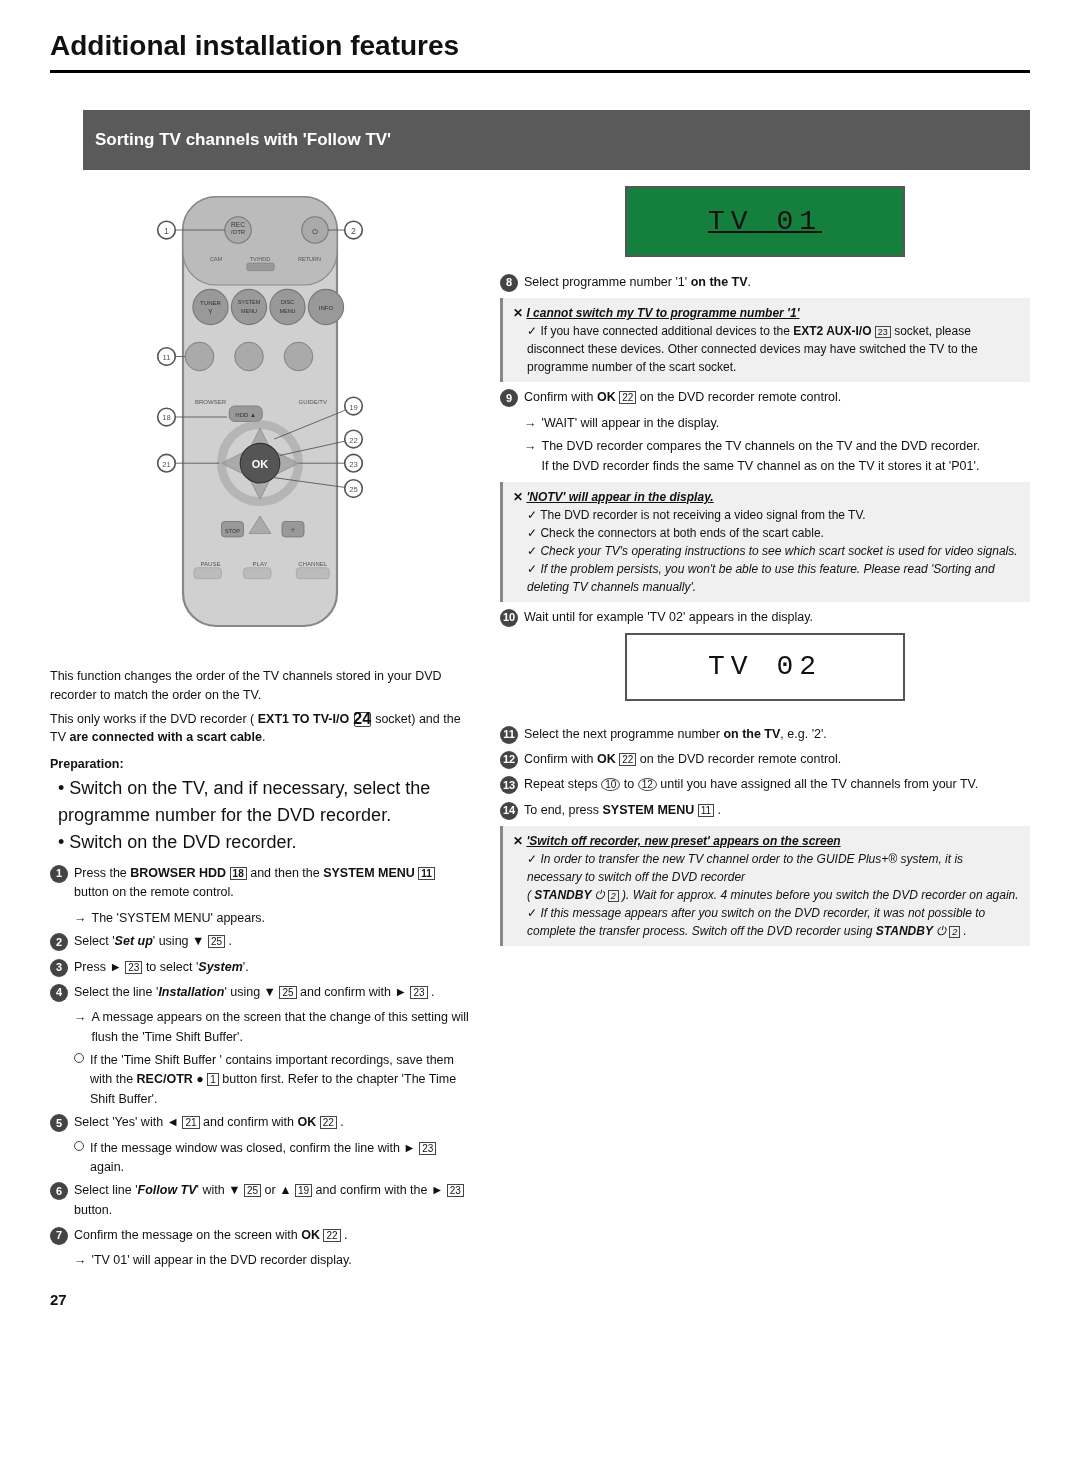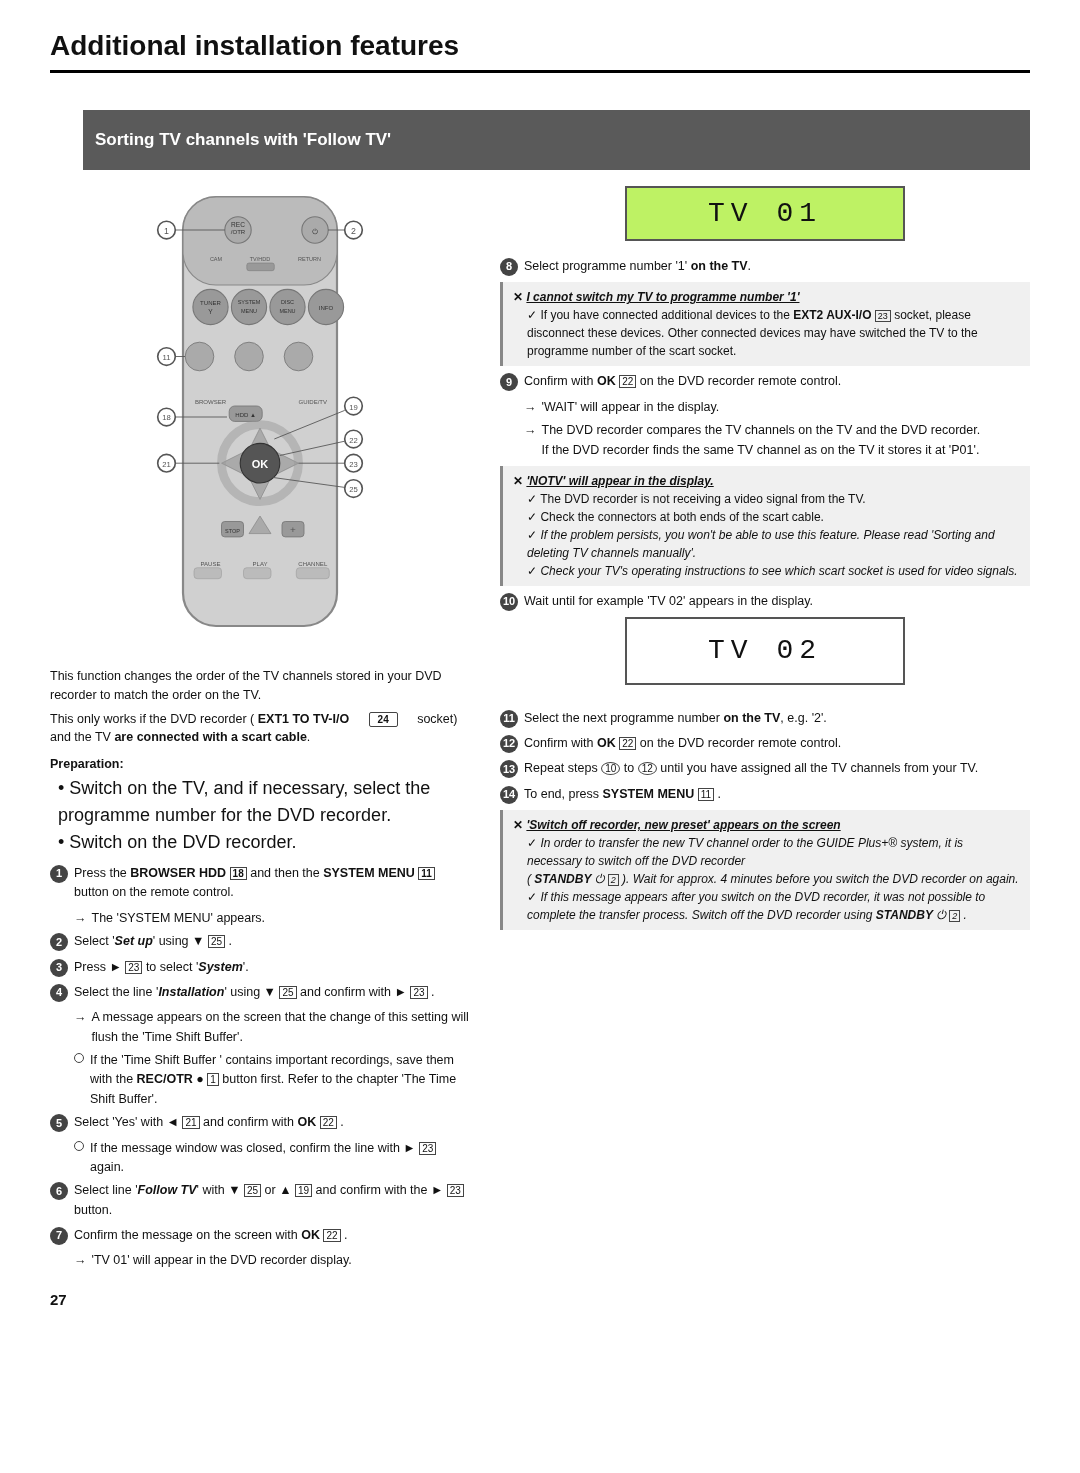--- a/index.html
+++ b/index.html
@@ -49,30 +49,31 @@
       width: 220px;
       position: relative;
     }
     .remote svg {
       width: 100%;
       height: auto;
     }
     
     .display-box {
       border: 2px solid #555;
-      background: #bef264;
-      padding: 10px 20px;
+      background: #15803d;
+      padding: 18px 20px;
       text-align: center;
       font-size: 26px;
       font-family: 'Courier New', monospace;
       letter-spacing: 4px;
       margin-bottom: 16px;
       width: 280px;
       margin-left: auto;
       margin-right: auto;
+      text-decoration: underline;
     }
     .display-box2 {
       border: 2px solid #555;
       background: #fff;
       padding: 10px 20px;
       text-align: center;
       font-size: 26px;
       font-family: 'Courier New', monospace;
       letter-spacing: 4px;
       margin-bottom: 24px;
@@ -165,28 +166,28 @@
     .note-box b { font-weight: bold; }
     .note-box i { font-style: italic; }
     .note-box ul { padding-left: 14px; list-style: none; }
     .note-box ul li::before { content: "✓ "; }
     .warn-star { font-weight: bold; font-size: 12px; }
     .warn-title { font-weight: bold; font-style: italic; text-decoration: underline; font-size: 12px; }
     .superscript-num {
       display: inline-flex;
       align-items: center;
       justify-content: center;
-      width: 29px;
+      width: 17px;
       height: 15px;
       border: 1.5px solid #444;
       border-radius: 2px;
-      font-size: 10px;
+      font-size: 16px;
       font-weight: bold;
       vertical-align: middle;
-      margin: 0 16px;
+      margin: 0 1px;
     }
     .page-num {
       font-size: 15px;
       font-weight: bold;
       margin-top: 20px;
     }
     .right-steps {
       font-size: 12.5px;
       line-height: 1.55;
     }
@@ -432,22 +433,22 @@
       </div>
       <div class="arrow-line">
         <span class="arrow-sym">→</span>
         <span>The DVD recorder compares the TV channels on the TV and the DVD recorder.<br>If the DVD recorder finds the same TV channel as on the TV it stores it at 'P01'.</span>
       </div>
       <div class="note-box">
         <span class="warn-star">✕ </span><span class="warn-title"><b>'NOTV' will appear in the display.</b></span><br>
         <ul>
           <li>The DVD recorder is not receiving a video signal from the TV.</li>
           <li>Check the connectors at both ends of the scart cable.</li>
+          <li><i>Check your TV's operating instructions to see which scart socket is used for video signals.</i></li>
           <li><i>If the problem persists, you won't be able to use this feature. Please read 'Sorting and deleting TV channels manually'.</i></li>
-          <li><i>Check your TV's operating instructions to see which scart socket is used for video signals.</i></li>
         </ul>
       </div>
 
       <div class="step">
         <span class="step-num">10</span>
         <div class="step-content">
           Wait until for example 'TV  02' appears in the display.
         </div>
       </div>
 

